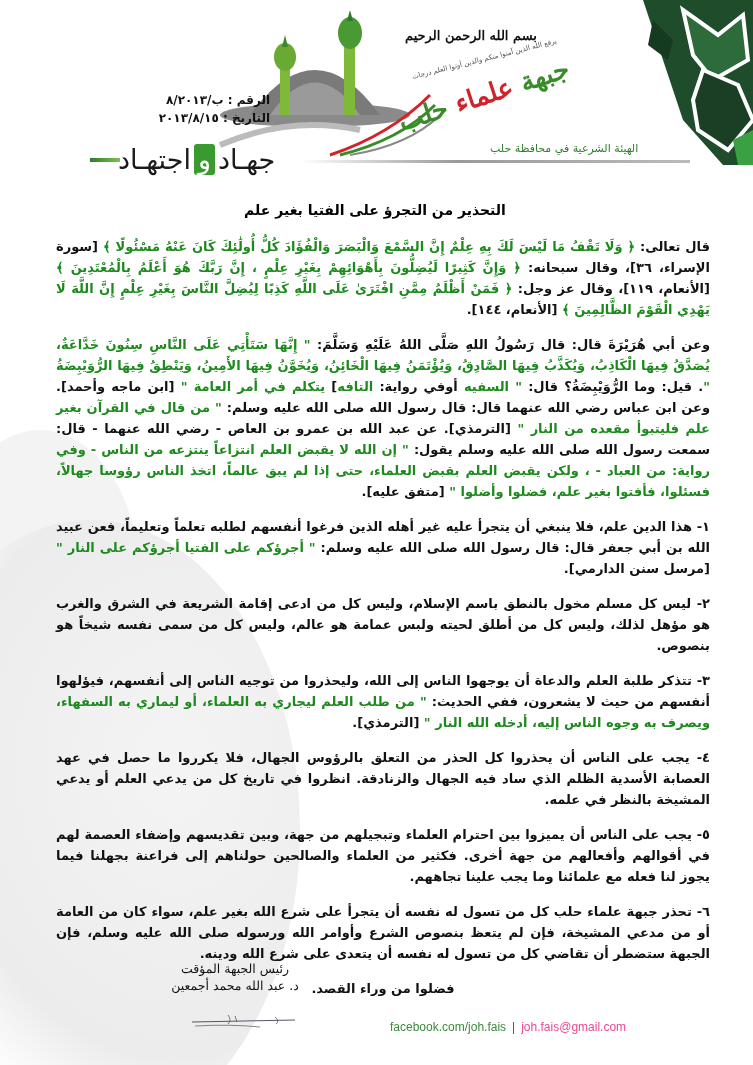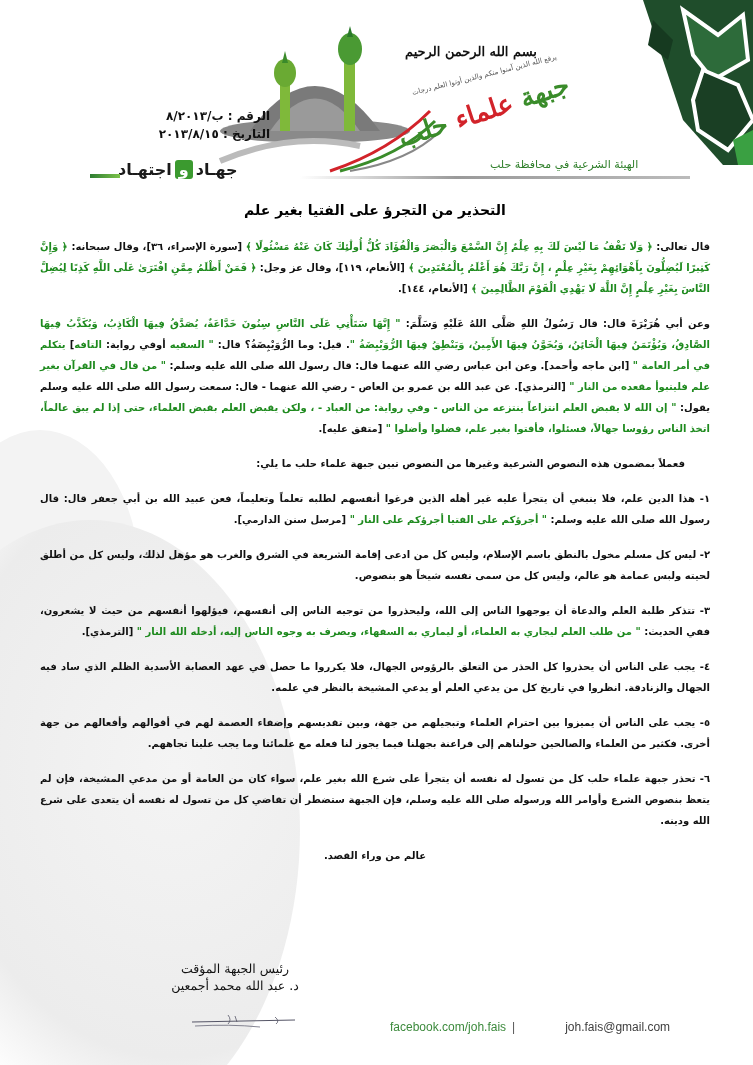--- a/index.html
+++ b/index.html
@@ -15,21 +15,21 @@
     background:radial-gradient(ellipse at 70% 40%, #f4f4f4 0%, #ececec 55%, #ffffff 72%);
     z-index:0;
   }
   .bg-swoosh2 {
     position:absolute; left:-60px; top:430px; width:200px; height:300px;
     border-radius:50%; background:#f3f3f3; z-index:0;
   }
   .corner-pattern {
     position:absolute; right:0; top:0; width:130px; height:165px; z-index:1; overflow:hidden;
   }
-  .header { position:absolute; left:0; top:16px; width:753px; height:175px; z-index:2; }
+  .header { position:absolute; left:0; top:0; width:753px; height:175px; z-index:2; }
   .basmala {
     position:absolute; left:405px; top:28px; font-size:13px; font-weight:bold; direction:rtl;
     font-family:"DejaVu Serif", serif; color:#111;
   }
   .logo-verse {
     position:absolute; left:410px; top:55px; font-size:7px; color:#555; direction:rtl;
     transform:rotate(-14deg); font-family:"DejaVu Serif", serif; white-space:nowrap;
   }
   .logo-name {
     position:absolute; left:395px; top:80px; font-size:26px; font-weight:bold; direction:rtl;
@@ -41,52 +41,52 @@
   }
   .header-line {
     position:absolute; left:300px; top:160px; width:390px; height:3px;
     background:linear-gradient(to right, rgba(150,150,150,0), #9a9a9a 40%, #bbbbbb);
   }
   .ref-block {
     position:absolute; left:140px; top:91px; direction:rtl; text-align:right;
     font-size:12px; font-weight:bold; line-height:18px; width:130px;
   }
   .slogan {
-    position:absolute; left:118px; top:144px; font-size:16px; font-weight:700; direction:rtl;
+    position:absolute; left:118px; top:144px; font-size:27px; font-weight:400; direction:rtl;
     color:#1a1a1a; letter-spacing:1px;
   }
   .slogan .w { color:#fff; background:#3b9a2f; padding:0 4px; border-radius:3px; margin:0 3px; }
   .slogan-bar {
     position:absolute; left:90px; top:158px; width:30px; height:4px;
     background:linear-gradient(to right, #2e7d32, #7cc24a);
   }
   .content {
     position:absolute; left:40px; top:180px; width:670px; z-index:3; direction:rtl; text-align:justify;
   }
   .title {
     text-align:center; font-size:14px; font-weight:bold; margin:22px 0 18px 0; color:#000;
   }
-  p { margin:0 0 14px 0; font-size:10px; line-height:21px; font-weight:bold; }
+  p { margin:0 0 14px 16px; font-size:13px; line-height:21px; font-weight:bold; }
   .g { color:#1e8a1e; }
   .center { text-align:center; }
   .item { margin-bottom:14px; }
   .signature {
     position:absolute; left:160px; top:960px; width:150px; text-align:center; direction:rtl;
     font-family:"DejaVu Serif", serif; font-size:12.5px; line-height:17px; z-index:3;
   }
   .sig-mark {
     position:absolute; left:190px; top:1012px; width:110px; height:20px; z-index:3;
   }
   .contact {
     position:absolute; left:390px; top:1020px; font-size:12px; z-index:3; direction:ltr;
     font-family:"Liberation Sans", sans-serif;
   }
   .contact .fb { color:#3c8a3c; }
   .contact .sep { color:#555; margin:0 6px; }
-  .contact .mail { color:#404040;margin-left:44px; }
+  .contact .mail { color:#ec4899; }
 </style>
 </head>
 <body>
 
 <div class="bg-swoosh2"></div>
 <div class="bg-swoosh"></div>
 
 <div class="corner-pattern">
   <svg width="130" height="165" viewBox="0 0 130 165">
     <rect x="0" y="0" width="130" height="165" fill="#ffffff"></rect>
@@ -143,32 +143,31 @@
   <div class="slogan-bar"></div>
 </div>
 
 <div class="content">
   <div class="title">التحذير من التجرؤ على الفتيا بغير علم</div>
 
   <p><span>قال تعالى: </span><span class="g">﴿ وَلَا تَقْفُ مَا لَيْسَ لَكَ بِهِ عِلْمٌ إِنَّ السَّمْعَ وَالْبَصَرَ وَالْفُؤَادَ كُلُّ أُولَٰئِكَ كَانَ عَنْهُ مَسْئُولًا ﴾</span><span> [سورة الإسراء، ٣٦]، وقال سبحانه: </span><span class="g">﴿ وَإِنَّ كَثِيرًا لَيُضِلُّونَ بِأَهْوَائِهِمْ بِغَيْرِ عِلْمٍ ، إِنَّ رَبَّكَ هُوَ أَعْلَمُ بِالْمُعْتَدِينَ ﴾</span><span> [الأنعام، ١١٩]، وقال عز وجل: </span><span class="g">﴿ فَمَنْ أَظْلَمُ مِمَّنِ افْتَرَىٰ عَلَى اللَّهِ كَذِبًا لِيُضِلَّ النَّاسَ بِغَيْرِ عِلْمٍ إِنَّ اللَّهَ لَا يَهْدِي الْقَوْمَ الظَّالِمِينَ ﴾</span><span> [الأنعام، ١٤٤].</span></p>
 
   <p><span>وعن أبي هُرَيْرَةَ قال: قال رَسُولُ اللهِ صَلَّى اللهُ عَلَيْهِ وَسَلَّمَ: </span><span class="g">" إِنَّهَا سَتَأْتِي عَلَى النَّاسِ سِنُونَ خَدَّاعَةٌ، يُصَدَّقُ فِيهَا الْكَاذِبُ، وَيُكَذَّبُ فِيهَا الصَّادِقُ، وَيُؤْتَمَنُ فِيهَا الْخَائِنُ، وَيُخَوَّنُ فِيهَا الأَمِينُ، وَيَنْطِقُ فِيهَا الرُّوَيْبِضَةُ "</span><span>. قيل: وما الرُّوَيْبِضَةُ؟ قال: </span><span class="g">" السفيه</span><span> أوفي رواية: </span><span class="g">التافه</span><span>] </span><span class="g">يتكلم في أمر العامة "</span><span> [ابن ماجه وأحمد]. وعن ابن عباس رضي الله عنهما قال: قال رسول الله صلى الله عليه وسلم: </span><span class="g">" من قال في القرآن بغير علم فليتبوأ مقعده من النار "</span><span> [الترمذي]. عن عبد الله بن عمرو بن العاص - رضي الله عنهما - قال: سمعت رسول الله صلى الله عليه وسلم يقول: </span><span class="g">" إن الله لا يقبض العلم انتزاعاً ينتزعه من الناس - وفي رواية: من العباد - ، ولكن يقبض العلم بقبض العلماء، حتى إذا لم يبق عالماً، اتخذ الناس رؤوسا جهالاً، فسئلوا، فأفتوا بغير علم، فضلوا وأضلوا "</span><span> [متفق عليه].</span></p>
 
-  <p style="padding-right:25px">فعملاً بمضمون هذه النصوص الشرعية وغيرها من النصوص تبين جبهة علماء حلب ما يلي:</p>
 
   <div>
     <p class="item"><span>١- </span><span>هذا الدين علم، فلا ينبغي أن يتجرأ عليه غير أهله الذين فرغوا أنفسهم لطلبه تعلماً وتعليماً، فعن عبيد الله بن أبي جعفر قال: قال رسول الله صلى الله عليه وسلم: </span><span class="g">" أجرؤكم على الفتيا أجرؤكم على النار "</span><span> [مرسل سنن الدارمي].</span></p>
     <p class="item"><span>٢- </span><span>ليس كل مسلم مخول بالنطق باسم الإسلام، وليس كل من ادعى إقامة الشريعة في الشرق والغرب هو مؤهل لذلك، وليس كل من أطلق لحيته ولبس عمامة هو عالم، وليس كل من سمى نفسه شيخاً هو بنصوص.</span></p>
     <p class="item"><span>٣- </span><span>تتذكر طلبة العلم والدعاة أن يوجهوا الناس إلى الله، وليحذروا من توجيه الناس إلى أنفسهم، فيؤلهوا أنفسهم من حيث لا يشعرون، ففي الحديث: </span><span class="g">" من طلب العلم ليجاري به العلماء، أو ليماري به السفهاء، ويصرف به وجوه الناس إليه، أدخله الله النار "</span><span> [الترمذي].</span></p>
     <p class="item"><span>٤- </span><span>يجب على الناس أن يحذروا كل الحذر من التعلق بالرؤوس الجهال، فلا يكرروا ما حصل في عهد العصابة الأسدية الظلم الذي ساد فيه الجهال والزنادقة. انظروا في تاريخ كل من يدعي العلم أو يدعي المشيخة بالنظر في علمه.</span></p>
     <p class="item"><span>٥- </span><span>يجب على الناس أن يميزوا بين احترام العلماء وتبجيلهم من جهة، وبين تقديسهم وإضفاء العصمة لهم في أقوالهم وأفعالهم من جهة أخرى. فكثير من العلماء والصالحين حولناهم إلى فراعنة بجهلنا فيما يجوز لنا فعله مع علمائنا وما يجب علينا تجاههم.</span></p>
     <p class="item"><span>٦- </span><span>تحذر جبهة علماء حلب كل من تسول له نفسه أن يتجرأ على شرع الله بغير علم، سواء كان من العامة أو من مدعي المشيخة، فإن لم يتعظ بنصوص الشرع وأوامر الله ورسوله صلى الله عليه وسلم، فإن الجبهة ستضطر أن تقاضي كل من تسول له نفسه أن يتعدى على شرع الله ودينه.</span></p>
   </div>
 
-  <p class="center">عالم من وراء القصد.</p>
+  <p class="center">فضلوا من وراء القصد.</p>
 </div>
 
 <div class="signature">
   <div>رئيس الجبهة المؤقت</div>
   <div>د. عبد الله محمد أجمعين</div>
 </div>
 <svg class="sig-mark" viewBox="0 0 110 20">
   <path d="M2 10 L105 8" stroke="#556" stroke-width="1" fill="none"></path>
   <path d="M5 14 Q40 12 70 15" stroke="#667" stroke-width="0.8" fill="none"></path>
   <path d="M38 3 Q42 8 38 12 M45 4 L47 10" stroke="#556" stroke-width="0.8" fill="none"></path>

